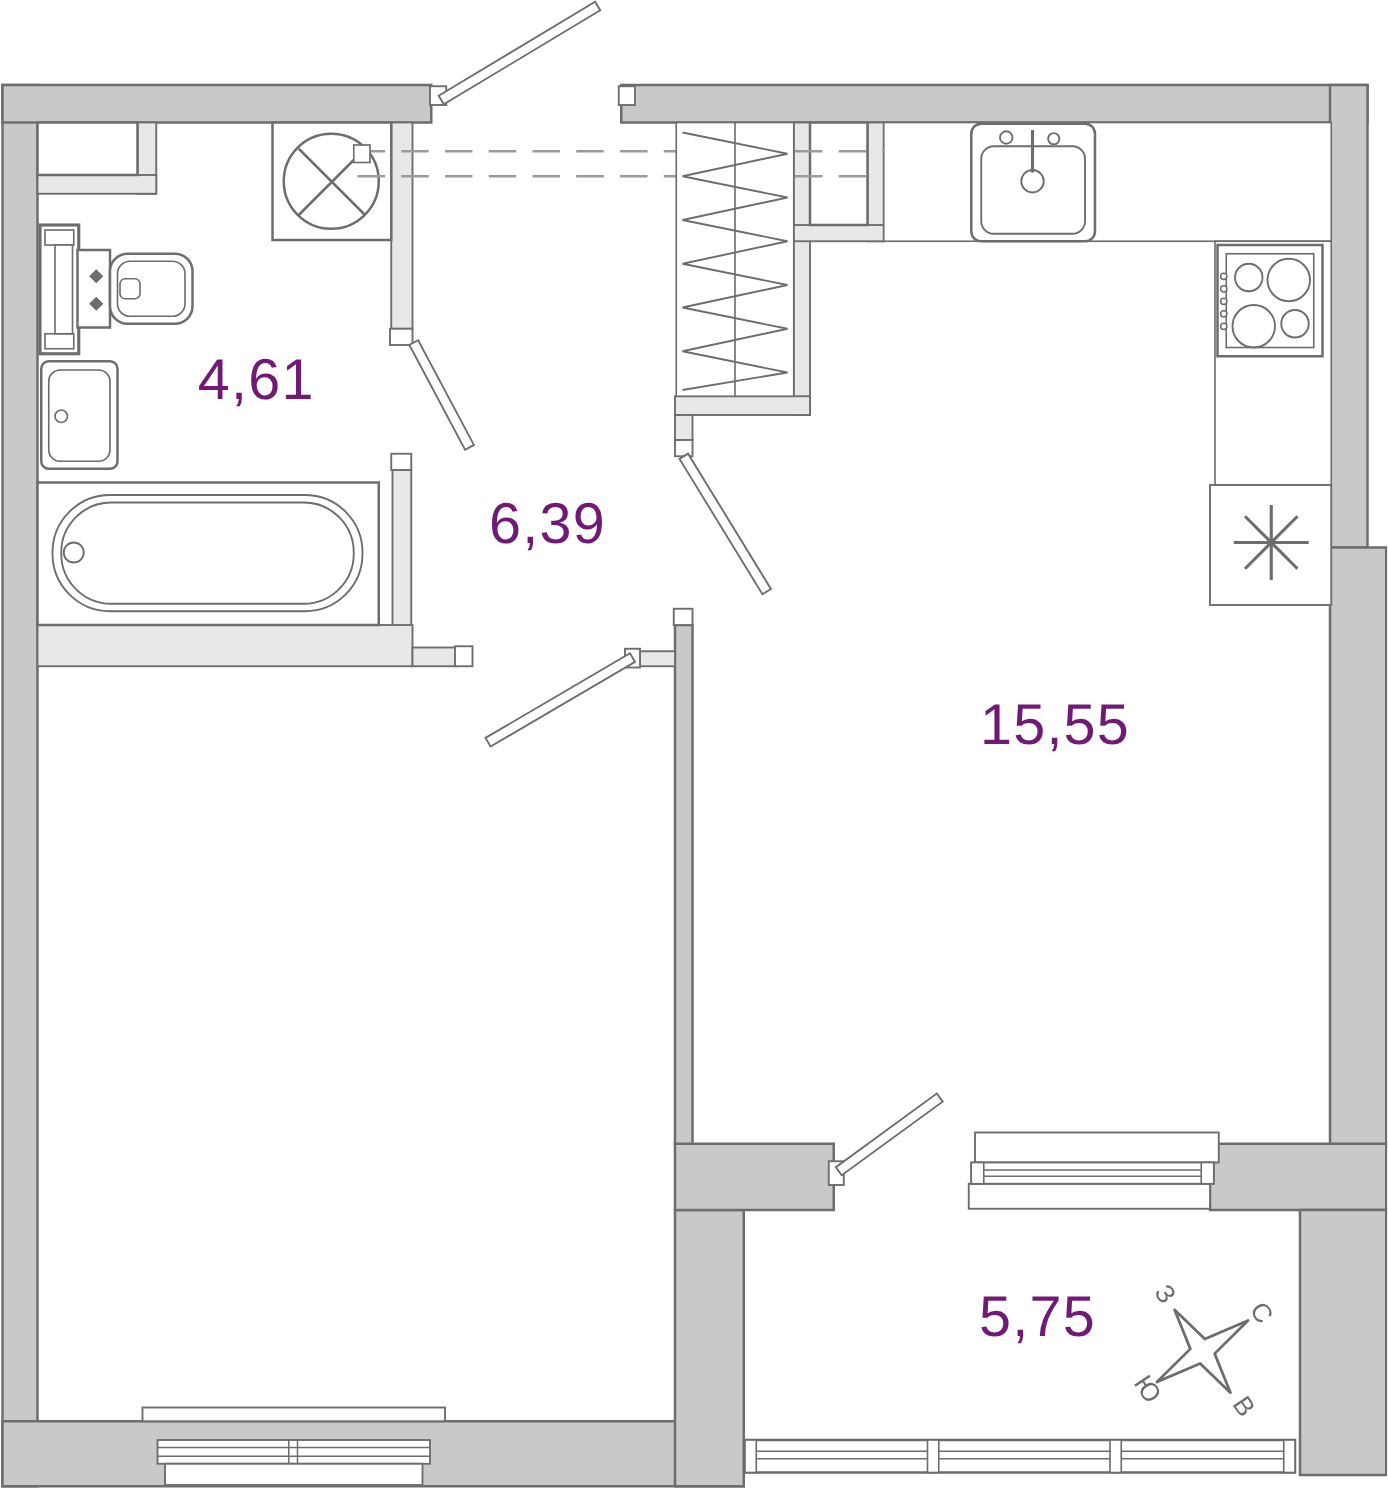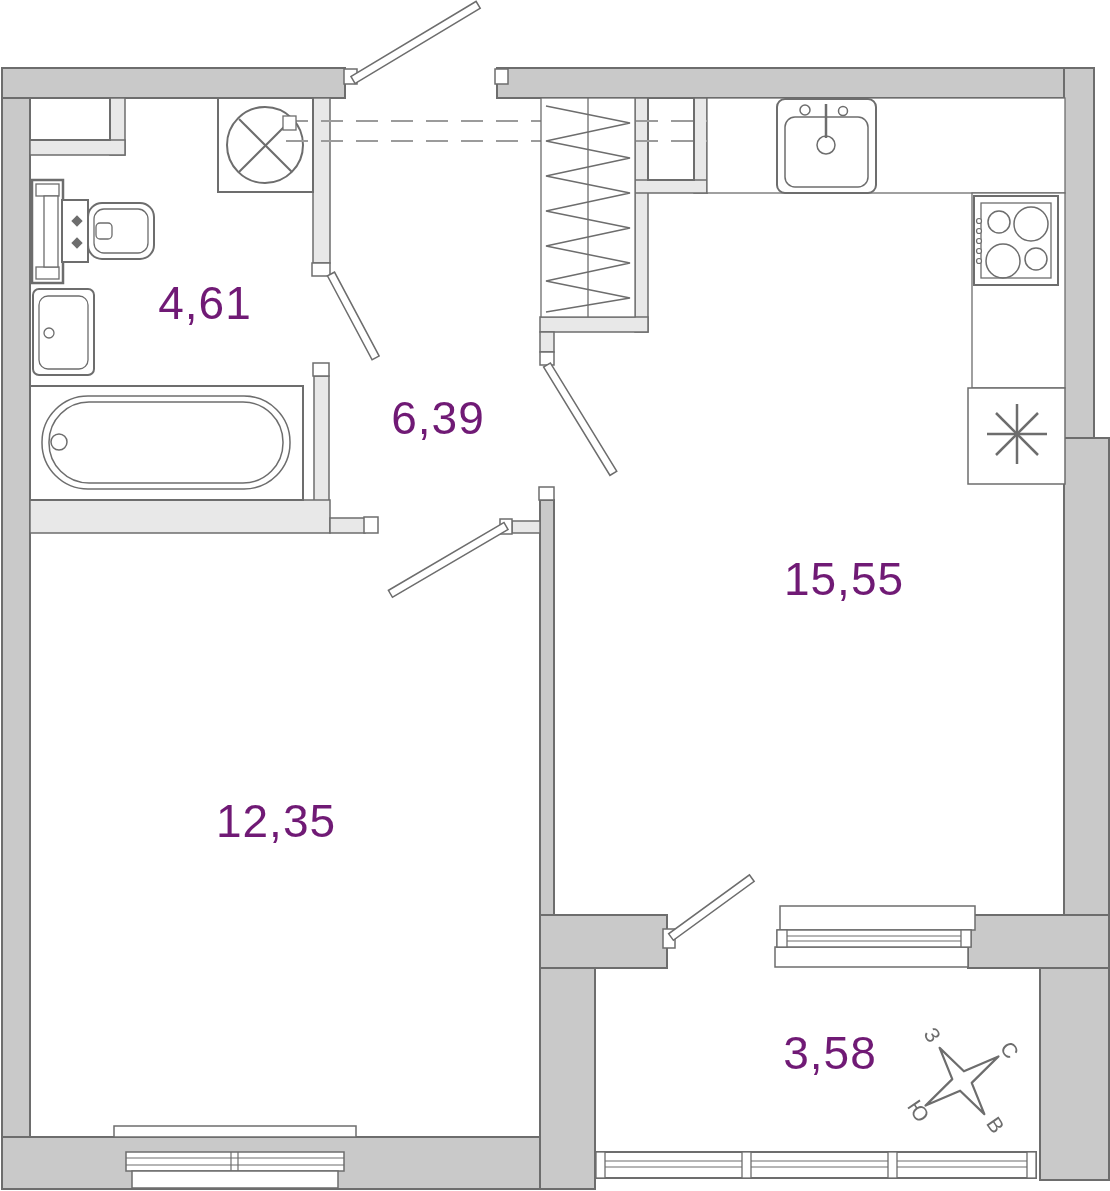--- a/index.html
+++ b/index.html
@@ -211,15 +211,14 @@
       <text x="931" y="1036" transform="rotate(56 931 1036)" text-anchor="middle" dominant-baseline="middle" font-size="21" fill="#6d6d6d">З</text>
       <text x="1008" y="1051" transform="rotate(56 1008 1051)" text-anchor="middle" dominant-baseline="middle" font-size="21" fill="#6d6d6d">С</text>
       <text x="917" y="1112" transform="rotate(56 917 1112)" text-anchor="middle" dominant-baseline="middle" font-size="21" fill="#6d6d6d">Ю</text>
       <text x="994" y="1126" transform="rotate(56 994 1126)" text-anchor="middle" dominant-baseline="middle" font-size="21" fill="#6d6d6d">В</text>
     </g>
   </svg>
 
   <div class="area-label" style="left:205px;top:303px;">4,61</div>
   <div class="area-label" style="left:438px;top:418px;">6,39</div>
   <div class="area-label" style="left:812px;top:579px;margin-left:32px;">15,55</div>
-  <div class="area-label" style="left:276px;top:821px;">12,35</div>
-  <div class="area-label" style="left:830px;top:1053px;">3,58</div>
+  <div class="area-label" style="left:830px;top:1053px;">5,75</div>
 </div>
 
 </body></html>

